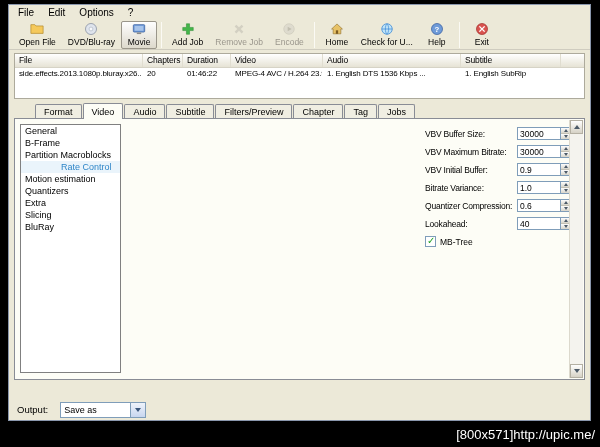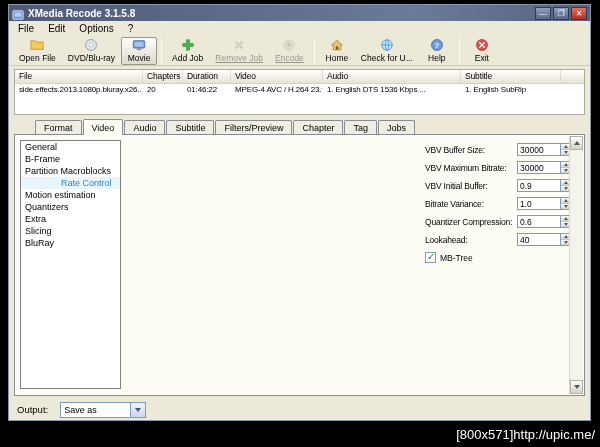--- a/index.html
+++ b/index.html
@@ -23,21 +23,21 @@
   .menu-item { padding:1px 7px; }
 
   
   .toolbar { height:30px; display:flex; align-items:center; padding:0 4px;
              border-bottom:1px solid #cfccbf; }
   .tb-btn { display:flex; flex-direction:column; align-items:center; justify-content:center;
             padding:1px 5px; min-width:36px; height:28px; font-size:8.5px; gap:1px;
             border:1px solid transparent; border-radius:2px; white-space:nowrap; }
   .tb-btn svg { width:14px; height:14px; display:block; }
   .tb-btn.active { border:1px solid #9a968a; background:linear-gradient(#fefefe,#ddd9cc); }
-  .tb-btn.disabled { color:#9a968c;text-decoration:underline; }
+  .tb-btn.disabled { color:#9a968c; }
   .tb-btn.disabled svg { opacity:.45; }
   .tb-sep { width:1px; height:26px; background:#c8c5b8; border-right:1px solid #fbfaf4; margin:0 4px; }
 
   
   .file-panel { margin:3px 5px; height:46px; background:#fff; border:1px solid #adaa9c; overflow:hidden; }
   .fp-header { display:flex; height:14px; font-size:8.5px;
                background:linear-gradient(#ffffff,#e6e3d5); border-bottom:1px solid #d6d3c6; }
   .fp-cell { padding:1px 4px; border-right:1px solid #e0ddd0; overflow:hidden; white-space:nowrap;
              letter-spacing:-0.15px; }
   .fp-row { display:flex; height:13px; font-size:8px; }
@@ -103,34 +103,20 @@
   .combo-btn::after { content:""; border-left:3px solid transparent; border-right:3px solid transparent;
                       border-top:4px solid #3a567c; }
 
   .watermark { position:absolute; right:5px; bottom:5px; color:#fff; font-size:13px; }
 </style>
 </head>
 <body>
 
 <div class="window">
 
-  <div class="titlebar">
-    <span class="title-icon">
-      <svg viewBox="0 0 14 14">
-          <rect x="1" y="2" width="12" height="10" rx="1" fill="#6f9bd8" stroke="#fff" stroke-width="0.8"></rect>
-          <rect x="3" y="4" width="8" height="5" fill="#b6cdef"></rect>
-        </svg>
-    </span>
-    <span class="title-text">XMedia Recode 3.1.5.8</span>
-    <span class="win-controls">
-      <span class="win-btn">—</span>
-      <span class="win-btn">❐</span>
-      <span class="win-btn close">✕</span>
-    </span>
-  </div>
 
   <div class="menubar">
     <span class="menu-item">File</span>
     <span class="menu-item">Edit</span>
     <span class="menu-item">Options</span>
     <span class="menu-item">?</span>
   </div>
 
   <div class="toolbar">
     <div class="tb-btn">

